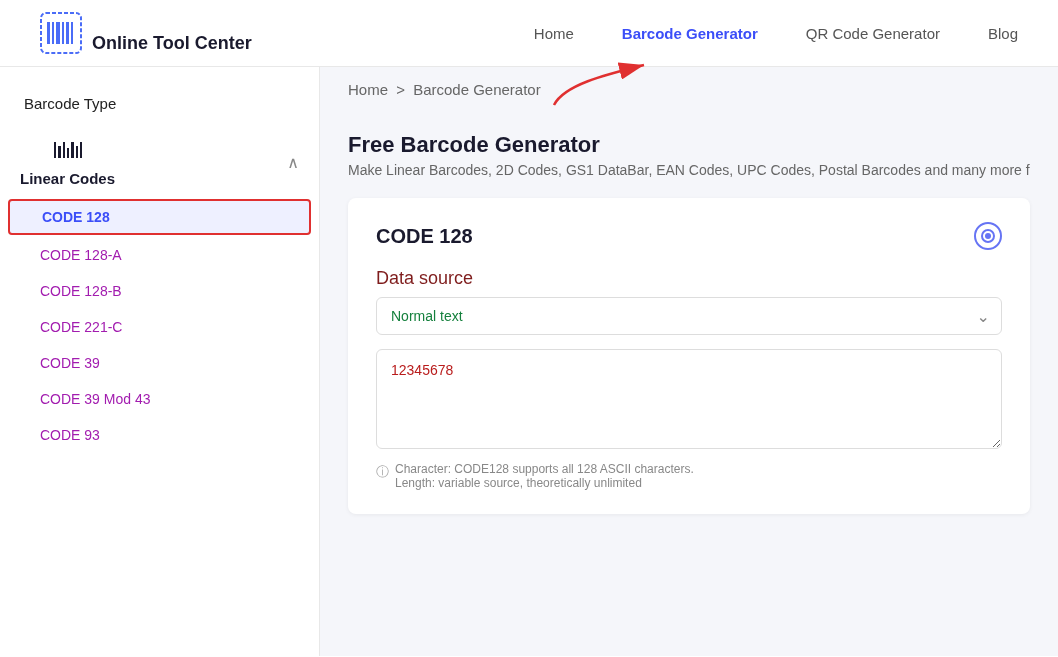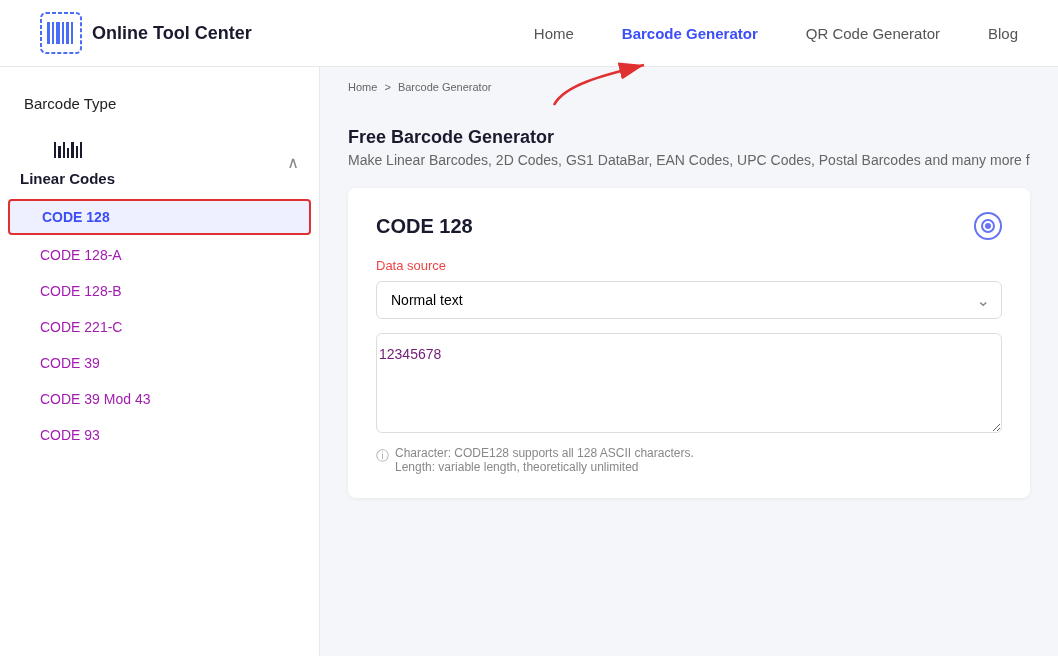--- a/index.html
+++ b/index.html
@@ -8,21 +8,21 @@
     
     .header {
       display: flex;
       align-items: center;
       padding: 12px 40px;
       border-bottom: 1px solid #e8e8e8;
       background: #fff;
     }
     .logo-area {
       display: flex;
-      align-items: center;
+      align-items: flex-end;
       gap: 10px;
       margin-right: auto;
     }
     .logo-icon {
       width: 42px;
       height: 42px;
     }
     .logo-text {
       font-size: 18px;
       font-weight: 700;
@@ -115,34 +115,34 @@
     
     .main {
       flex: 1;
       background: #f5f6fa;
       overflow-y: auto;
     }
 
     
     .breadcrumb {
       padding: 14px 28px;
-      font-size: 11px;
+      font-size: 15px;
       color: #666;
       background: #f5f6fa;
     }
     .breadcrumb-sep {
       margin: 0 4px;
     }
 
     
     .content-area {
       padding: 20px 28px;
     }
     .page-title {
-      font-size: 18px;
+      font-size: 22px;
       font-weight: 700;
       color: #1a1a2e;
       margin-bottom: 4px;
     }
     .page-subtitle {
       font-size: 14px;
       color: #666;
       margin-bottom: 20px;
       white-space: nowrap;
       overflow: hidden;
@@ -188,60 +188,60 @@
     }
     .target-icon-inner {
       width: 6px;
       height: 6px;
       border-radius: 50%;
       background: #6674f4;
       position: absolute;
     }
 
     .data-source-label {
-      font-size: 13px;
-      color: #ef4444;
+      font-size: 18px;
+      color: #7f1d1d;
       margin-bottom: 8px;
     }
 
     
     .select-wrapper {
       position: relative;
       margin-bottom: 14px;
     }
     .select-field {
       width: 100%;
       padding: 10px 36px 10px 14px;
       border: 1px solid #ddd;
       border-radius: 6px;
       background: #fff;
       font-size: 14px;
-      color: #000000;
+      color: #15803d;
       appearance: none;
       cursor: pointer;
     }
     .select-arrow {
       position: absolute;
       right: 12px;
       top: 50%;
       transform: translateY(-50%);
       color: #888;
       pointer-events: none;
       font-size: 16px;
     }
 
     
     .text-input-area {
       width: 100%;
       height: 100px;
-      padding: 12px 2px;
+      padding: 12px 14px;
       border: 1px solid #ddd;
       border-radius: 6px;
       font-size: 14px;
-      color: #701a75;
+      color: #b91c1c;
       resize: vertical;
       font-family: inherit;
     }
 
     
     .info-text {
       display: flex;
       gap: 6px;
       margin-top: 10px;
       font-size: 12px;
@@ -381,20 +381,20 @@
         </div>
 
         
         <textarea class="text-input-area" style="">12345678</textarea>
 
         
         <div class="info-text">
           <span class="info-icon">ⓘ</span>
           <div>
             <div>Character: CODE128 supports all 128 ASCII characters.</div>
-            <div>Length: variable length, theoretically unlimited</div>
+            <div>Length: variable source, theoretically unlimited</div>
           </div>
         </div>
       </div>
     </div>
   </div>
 
 </div>
 
 </body></html>

